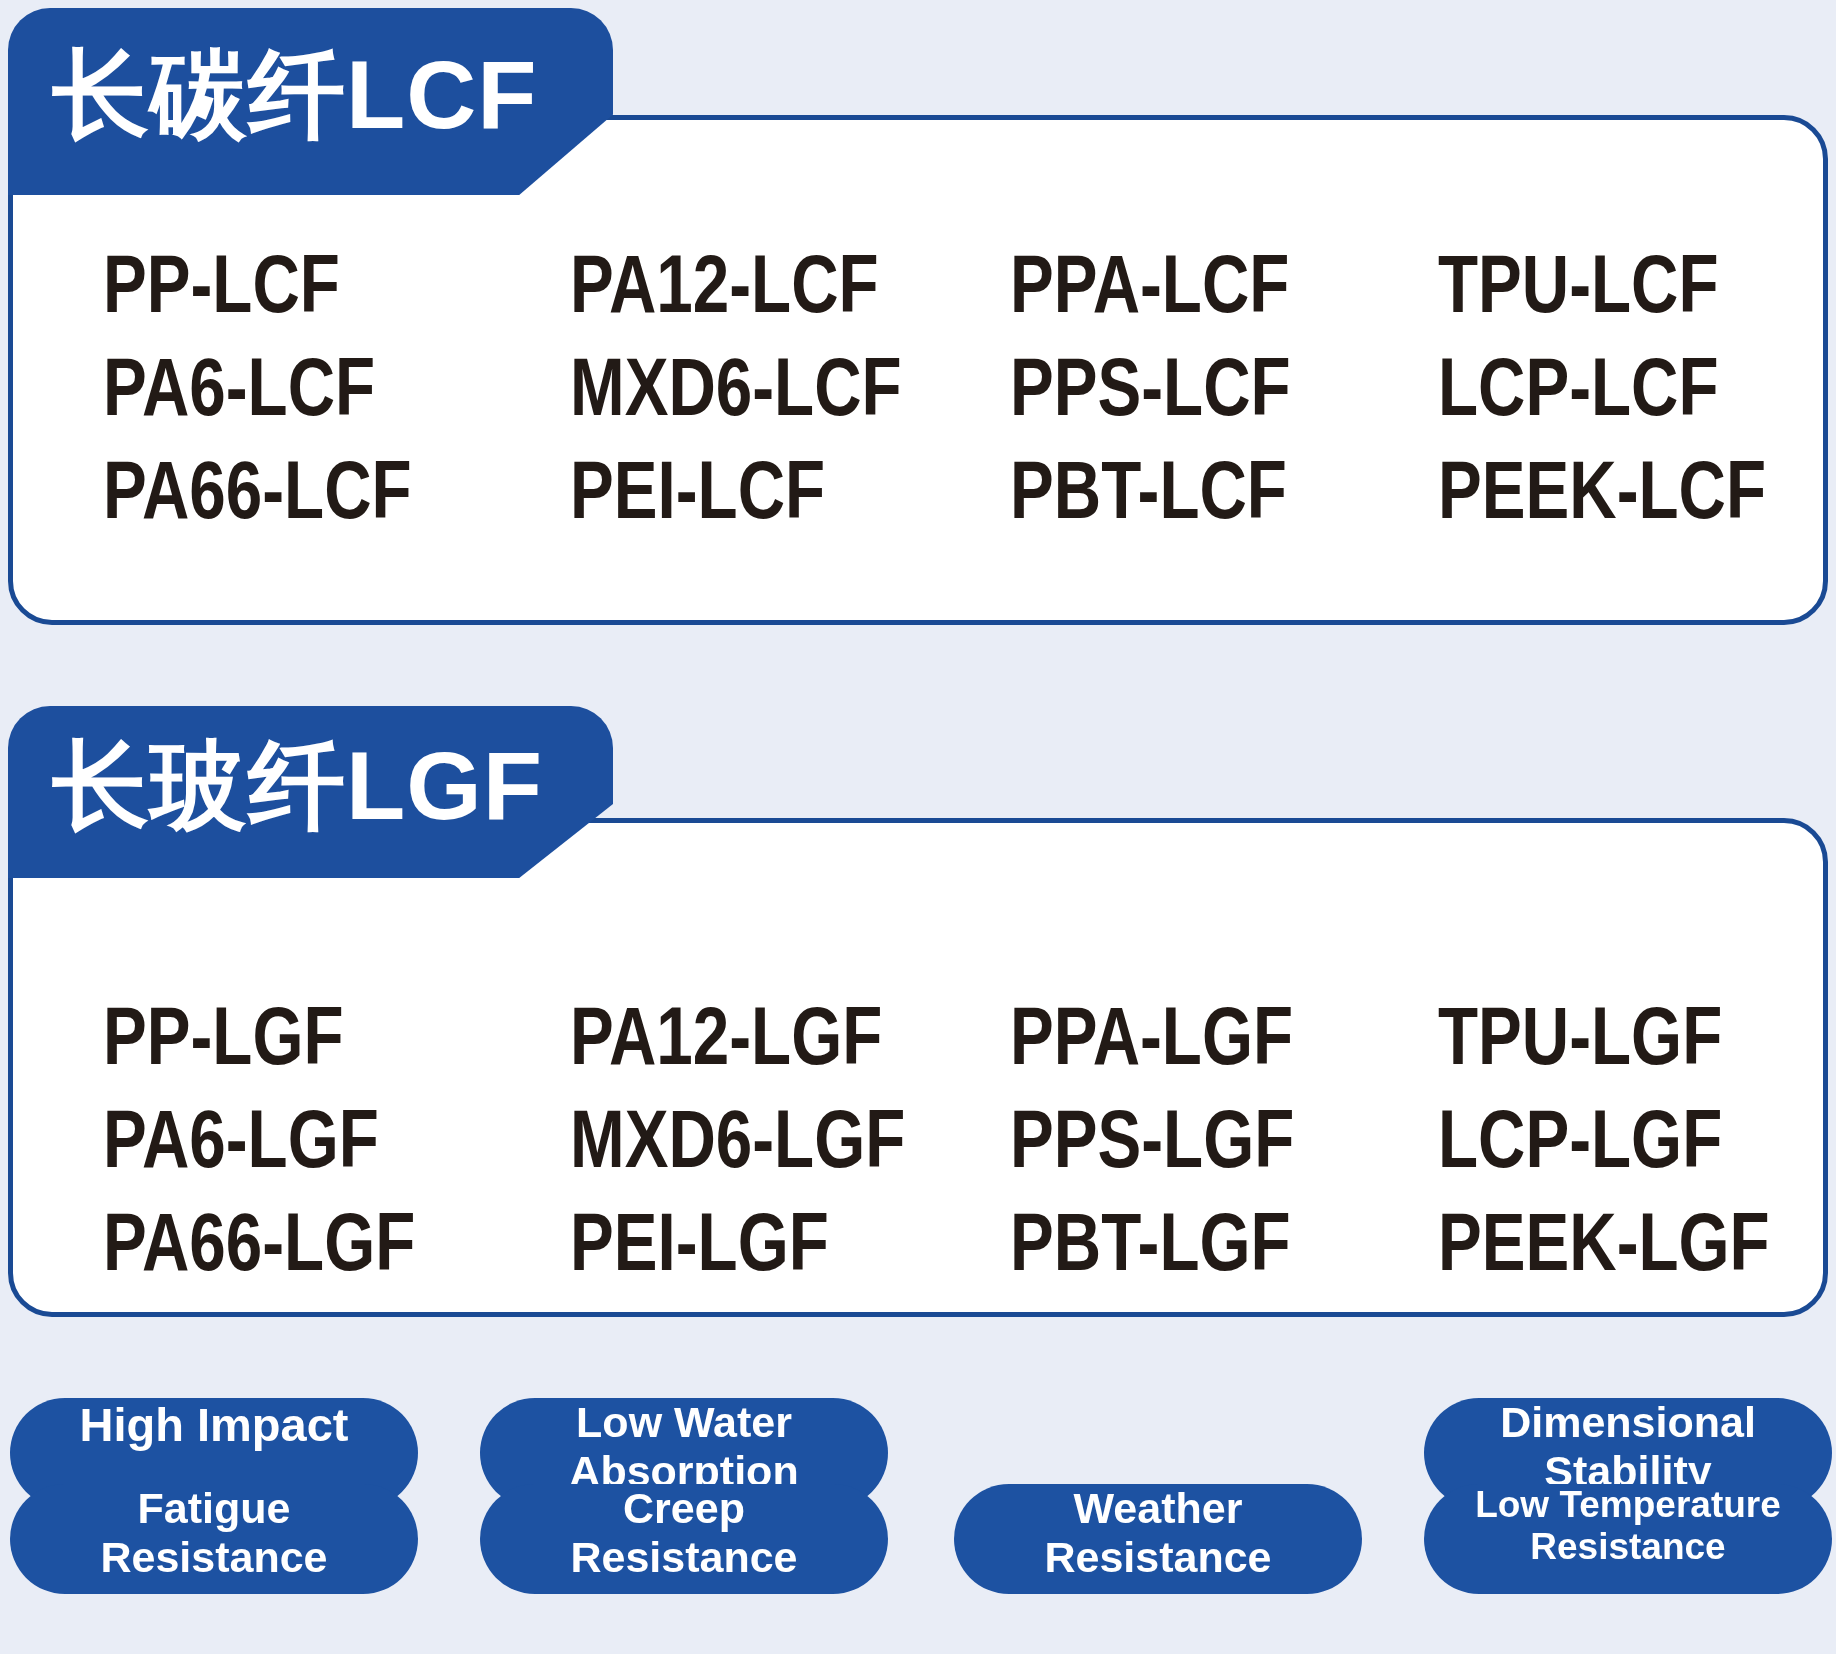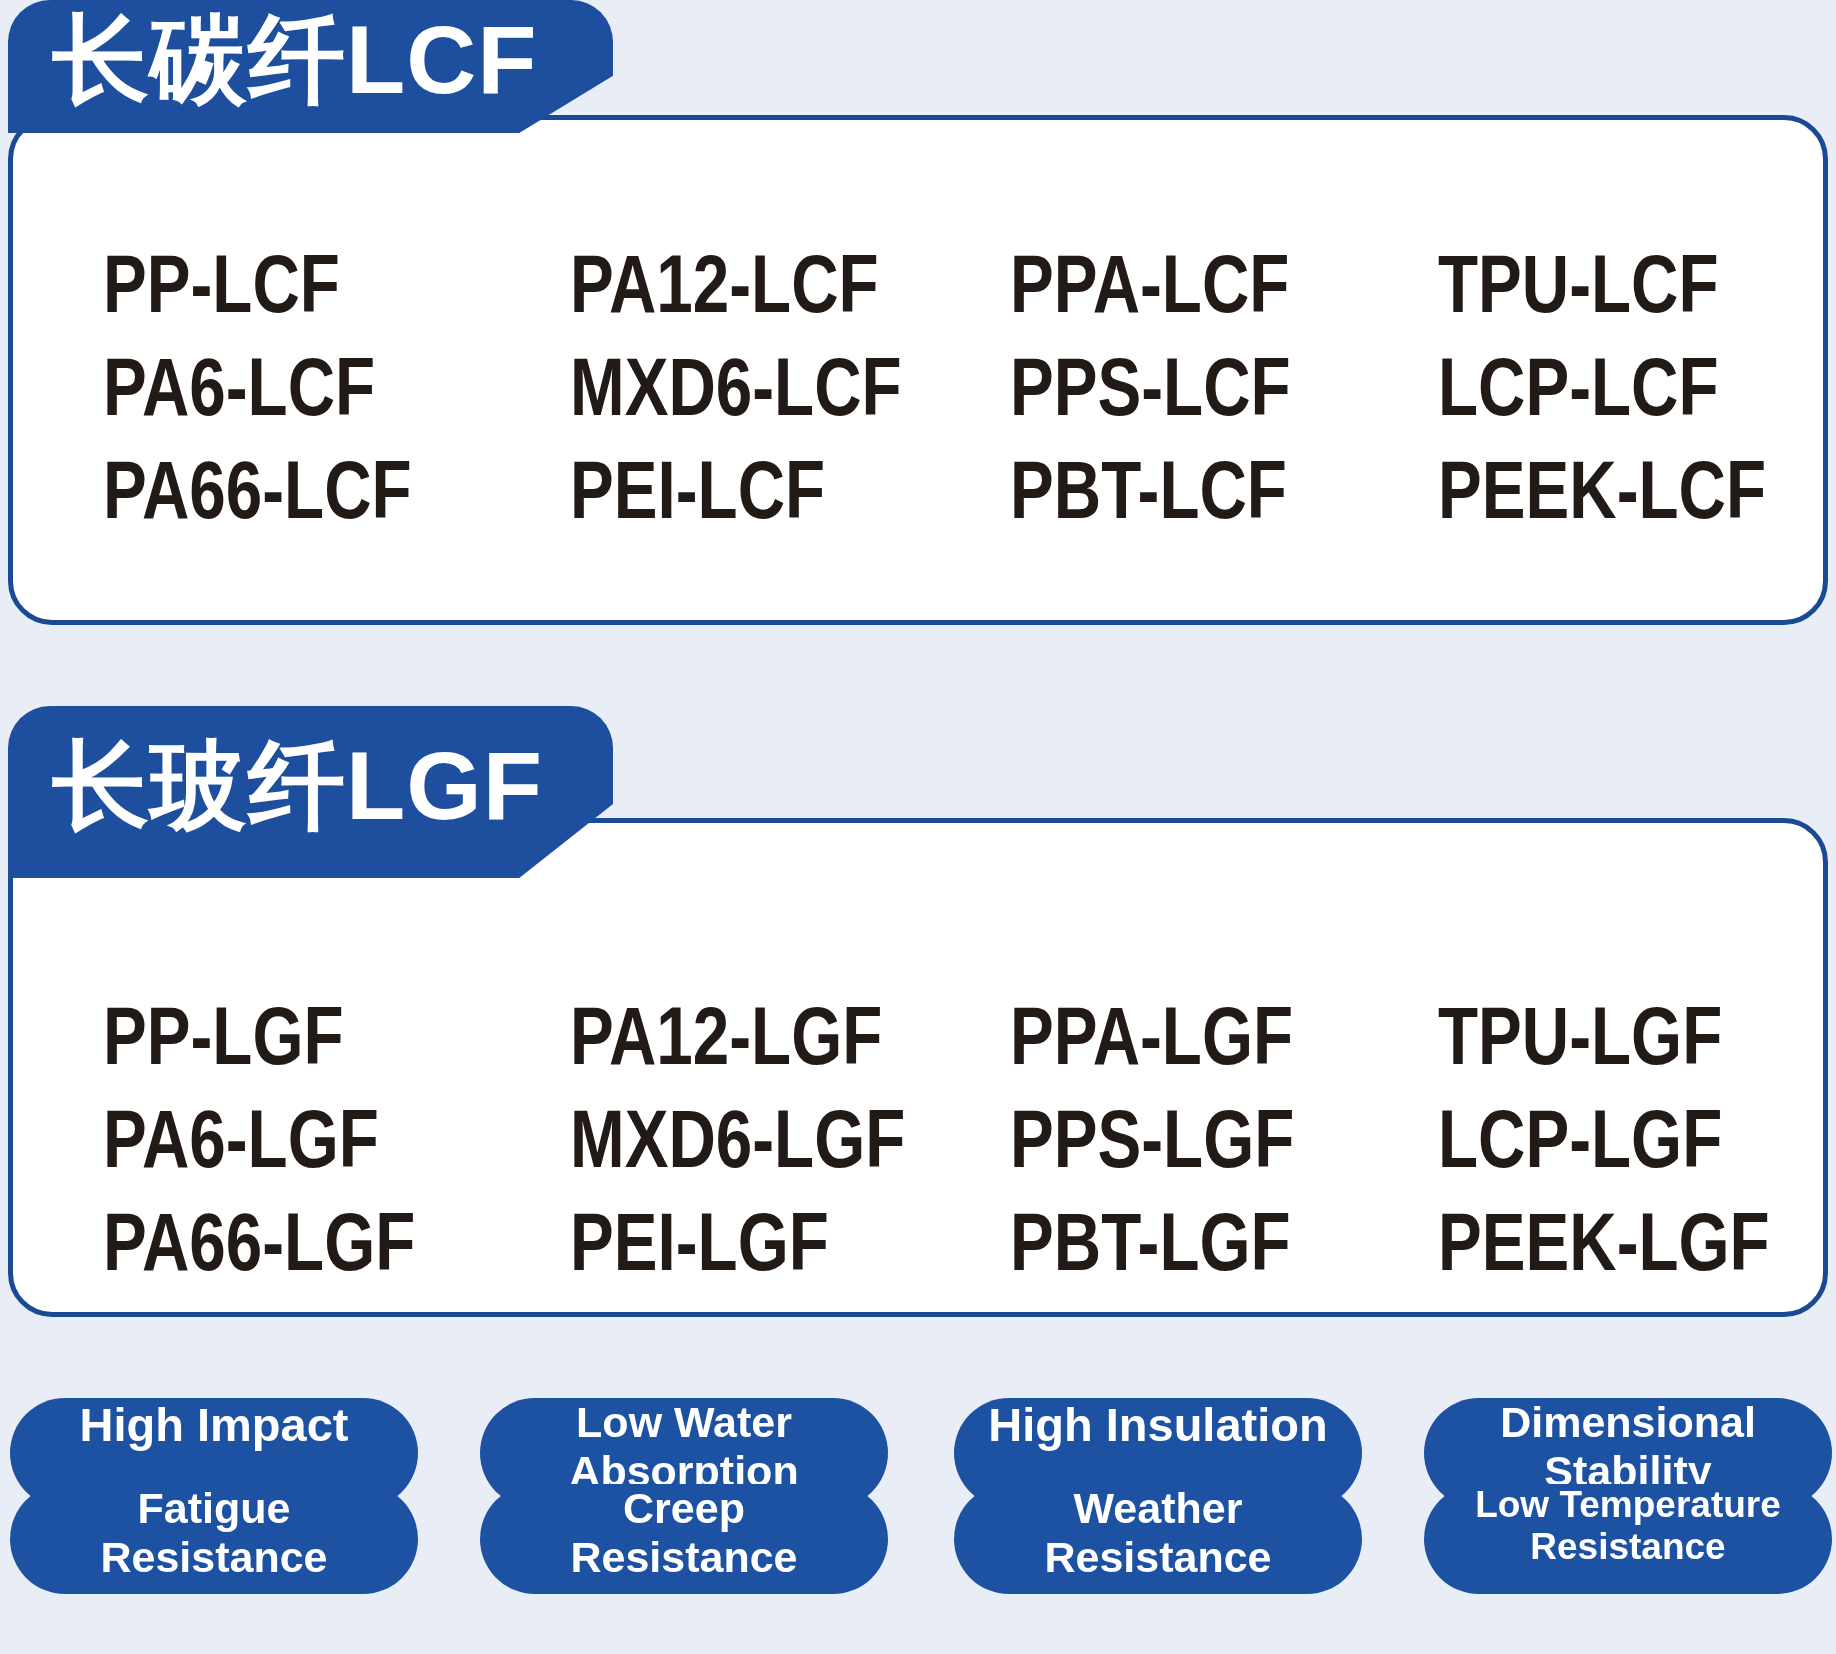--- a/index.html
+++ b/index.html
@@ -22,21 +22,21 @@
     width:605px;
     background:#1d4f9e;
     border-radius:42px 42px 0 0;
     clip-path:polygon(0 0, 100% 0, 100% 57%, 84.5% 100%, 0 100%);
     display:flex;
     align-items:center;
     padding-left:44px;
     box-sizing:border-box;
     z-index:3;
   }
-  .tab-1{ top:0;  height:133px; }
+  .tab-1{ top:8px;  height:187px; }
   .tab-2{ top:706px; height:172px; }
   .tab-title{
     color:#ffffff;
     font-size:97px;
     font-weight:900;
     letter-spacing:1px;
     white-space:nowrap;
     padding-bottom:10px;
   }
   
@@ -146,24 +146,20 @@
   </div>
 
   <div class="pill single r1 c1">
     <span>High Impact</span>
     <span></span>
   </div>
   <div class="pill r1 c2">
     <span>Low Water</span>
     <span>Absorption</span>
   </div>
-  <div class="pill single r1 c3">
-    <span>High Insulation</span>
-    <span></span>
-  </div>
   <div class="pill r1 c4">
     <span>Dimensional</span>
     <span>Stability</span>
   </div>
 
   <div class="pill r2 c1">
     <span>Fatigue</span>
     <span>Resistance</span>
   </div>
   <div class="pill r2 c2">

